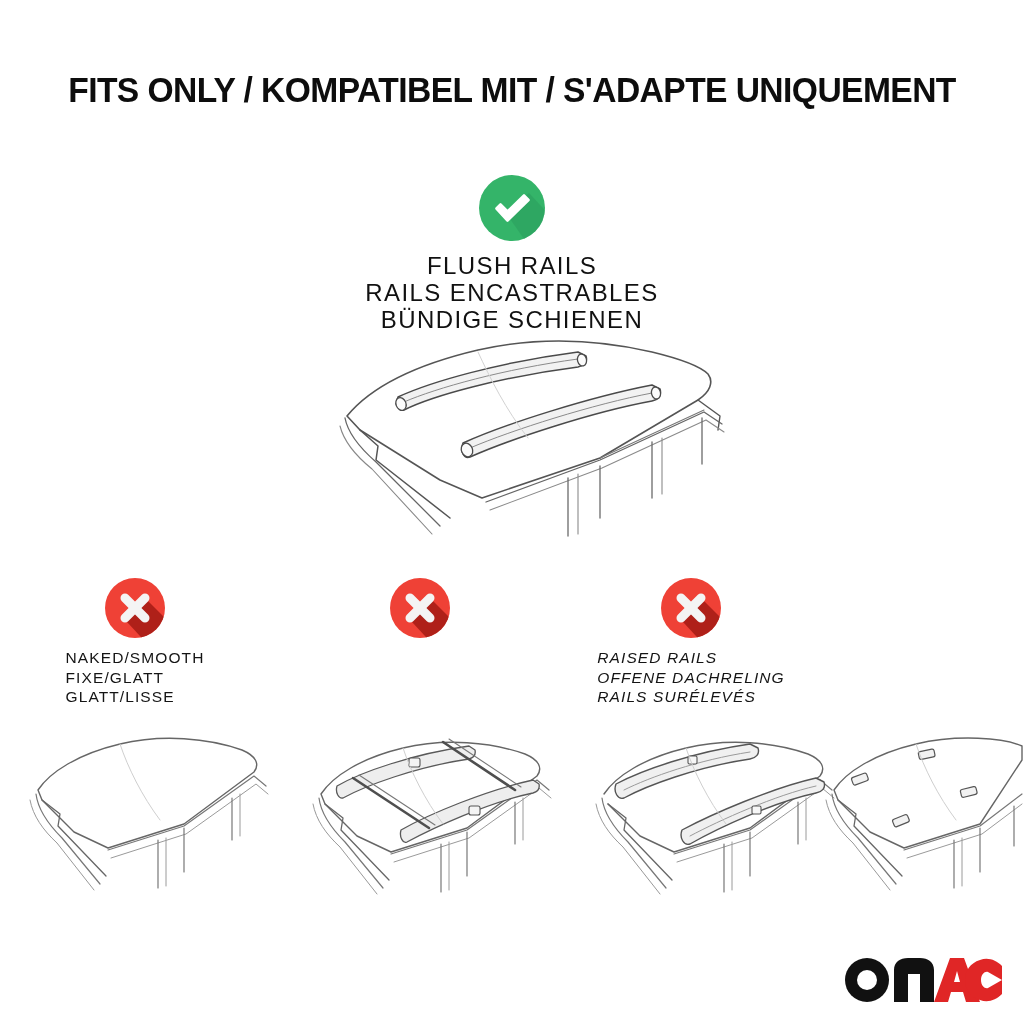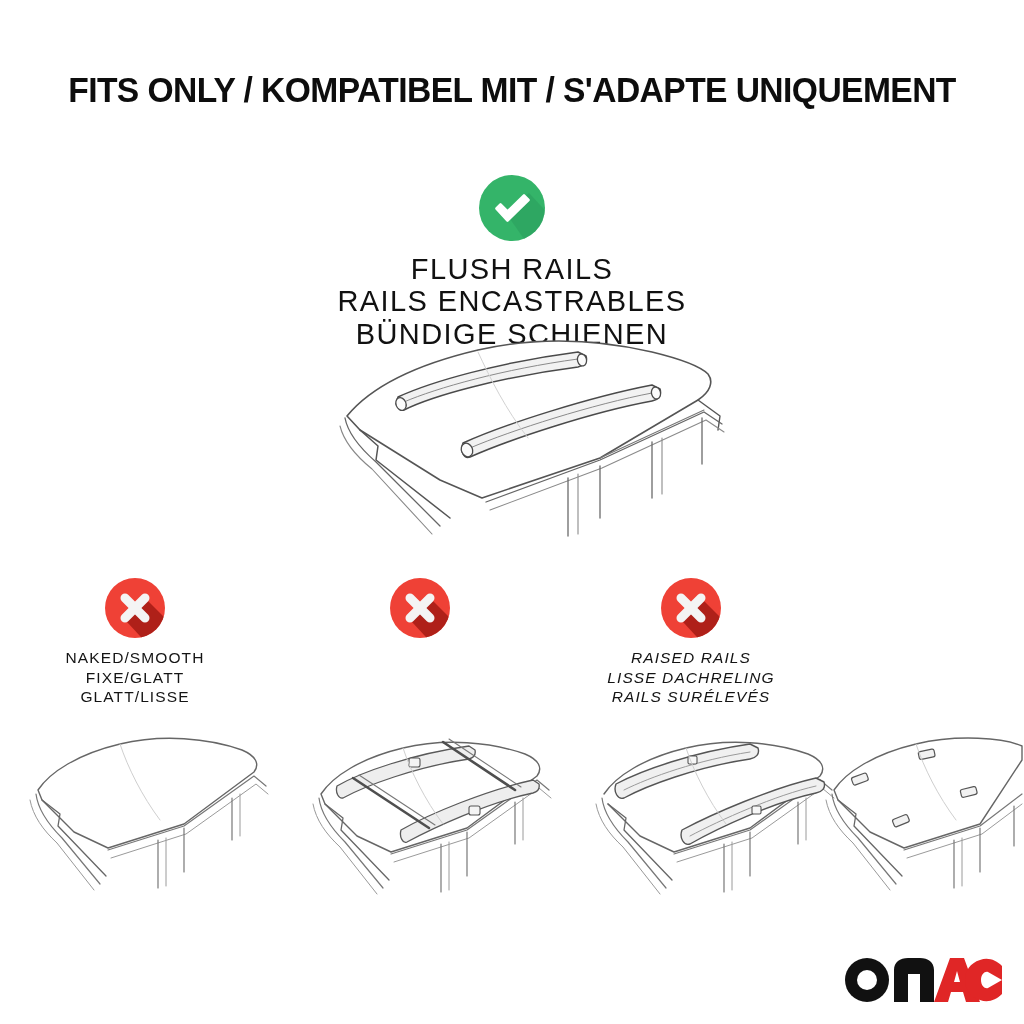--- a/index.html
+++ b/index.html
@@ -31,21 +31,21 @@
     position:absolute;
     left:0;right:0;top:175px;
     text-align:center;
   }
   .badge-wrap{display:flex;justify-content:center;}
   .badge{position:relative;width:66px;height:66px;}
   .badge svg{display:block;width:66px;height:66px;}
 
   .ok-labels{
     margin-top:12px;
-    font-size:29px;
+    font-size:24px;
     font-weight:400;
     letter-spacing:1.4px;
     line-height:1.12;
     color:#111;
   }
   .ok-labels div{white-space:nowrap;}
 
   
   .hero-illus{
     position:absolute;
@@ -67,21 +67,20 @@
   .col-1{width:270px;}
   .col-2{width:300px;}
   .col-3{width:242px;font-style:italic;}
   .col-4{width:212px;}
 
   .x-badge{width:60px;height:60px;}
   .x-badge svg{display:block;width:60px;height:60px;}
 
   .col-labels{
     margin-top:10px;
-    text-align:center;
     font-size:15.5px;
     letter-spacing:1.1px;
     line-height:1.27;
     color:#141414;
     font-weight:400;
   }
   .col-labels div{white-space:nowrap;}
 
   
   .roofs{
@@ -233,21 +232,21 @@
             <path d="M38 18 L70 50 L48 72 L22 44 Z" fill="#a31b14" opacity="0.85"></path>
           </g>
           <g stroke="#f4f4f4" stroke-width="9" stroke-linecap="round">
             <line x1="20" y1="20" x2="40" y2="40"></line>
             <line x1="40" y1="20" x2="20" y2="40"></line>
           </g>
         </svg>
       </div>
       <div class="col-labels">
         <div>RAISED RAILS</div>
-        <div>LISSE DACHRELING</div>
+        <div>OFFENE DACHRELING</div>
         <div>RAILS SURÉLEVÉS</div>
       </div>
     </div>
 
 
   </div>
 
   <div class="roofs">
 
     <div class="roof roof-1">

